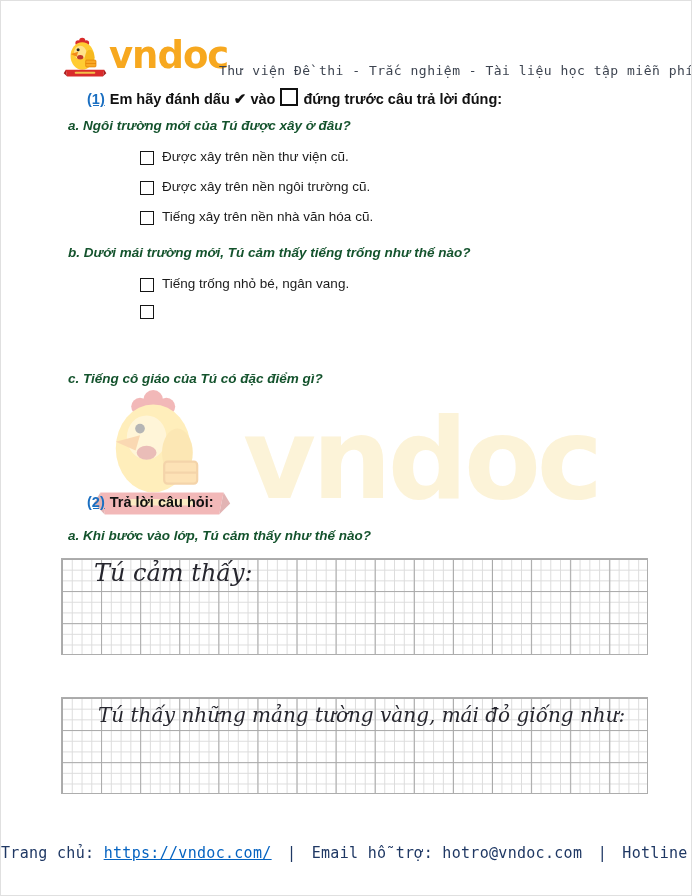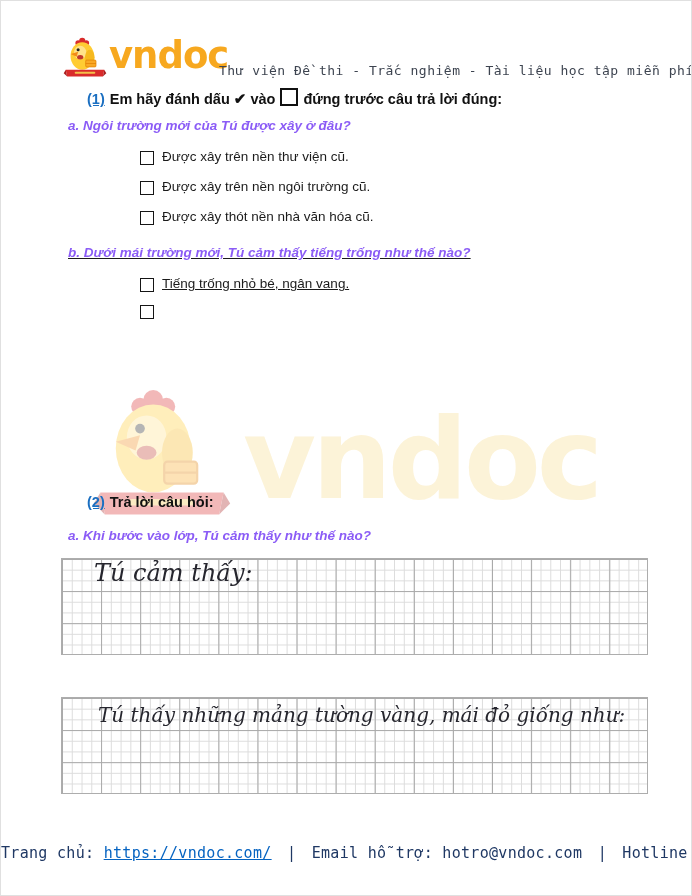--- a/index.html
+++ b/index.html
@@ -30,21 +30,21 @@
   
   .ex-head{position:absolute;left:62px;z-index:2;font-size:14.5px;font-weight:bold;color:#111;margin-left:24px;}
   .ex-num{color:#1B6FC1;text-decoration:underline;cursor:pointer;margin-right:5px;}
   .check-glyph{font-size:15px;margin:0 4px;}
   .inline-box{
     display:inline-block;width:14px;height:14px;border:2px solid #111;
     vertical-align:-2px;margin:0 5px;background:#fff;
   }
   
   .qblock{position:absolute;left:67px;z-index:2;}
-  .qlabel{font-size:13.5px;font-weight:bold;font-style:italic;color:#8b5cf6;line-height:17px;}
+  .qlabel{font-size:13.5px;font-weight:bold;font-style:italic;color:#14532d;line-height:17px;}
   .qlabel-plain{font-size:13.5px;font-weight:normal;font-style:normal;}
   .opts{margin-left:72px;}
   .opt{margin-top:13px;line-height:17px;font-size:13.5px;display:flex;align-items:flex-end;}
   .opt:first-child{margin-top:14px;}
   .cb{
     flex:0 0 auto;width:12px;height:12px;border:1.6px solid #151515;background:#fff;
     margin-right:8px;display:inline-block;cursor:pointer;
   }
   
   .writing-grid{
@@ -143,39 +143,40 @@
       <div class="opt">
           <span class="cb"></span>
           <span>Được xây trên nền thư viện cũ.</span>
         </div>
       <div class="opt">
           <span class="cb"></span>
           <span>Được xây trên nền ngôi trường cũ.</span>
         </div>
       <div class="opt">
           <span class="cb"></span>
-          <span>Được xây thót nền nhà văn hóa cũ.</span>
+          <span>Tiếng xây trên nền nhà văn hóa cũ.</span>
         </div>
     </div>
   </div>
 
-  <div class="qblock" style="top:243px;text-decoration:underline;">
+  <div class="qblock" style="top:243px;">
     <div class="qlabel">b. Dưới mái trường mới, Tú cảm thấy tiếng trống như thế nào?</div>
     <div class="opts">
       <div class="opt">
           <span class="cb"></span>
           <span>Tiếng trống nhỏ bé, ngân vang.</span>
         </div>
       <div class="opt">
           <span class="cb"></span>
         </div>
     </div>
   </div>
 
   <div class="qblock" style="top:369px;">
+    <div class="qlabel">c. Tiếng cô giáo của Tú có đặc điểm gì?</div>
   </div>
 
   <div class="ex-head" style="top:493px;">
     <span class="ex-num">(2)</span><span>Trả lời câu hỏi:</span>
   </div>
 
   <div class="qblock" style="top:526px;">
     <div class="qlabel">a. Khi bước vào lớp, Tú cảm thấy như thế nào?</div>
   </div>
 

